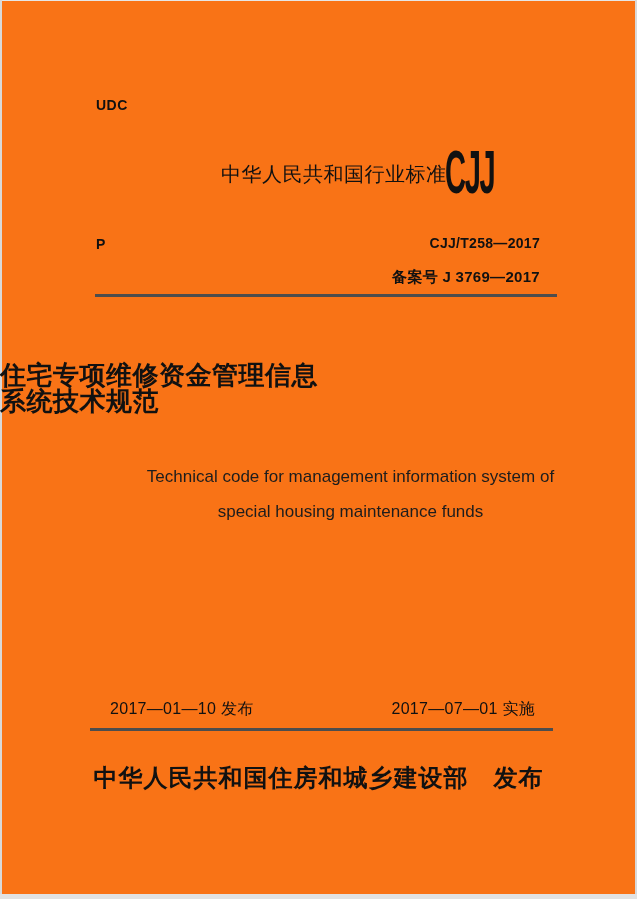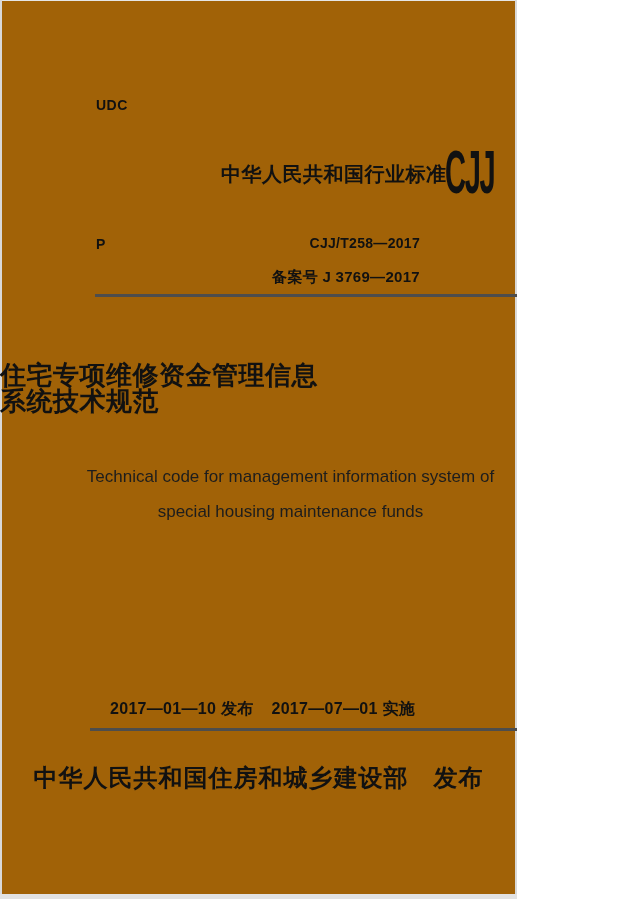--- a/index.html
+++ b/index.html
@@ -2,40 +2,40 @@
 <html><head>
 <meta charset="utf-8">
 <style>
   html, body {
     margin: 0;
     padding: 0;
     background: #ffffff;
   }
   .page {
     position: relative;
-    width: 517px;
+    width: 637px;
     height: 899px;
-    background: #a16207;
+    background: #f97316;
     font-family: "Liberation Sans", "DejaVu Sans", sans-serif;
     color: #111111;
     overflow: hidden;
   }
   
   .edge-left   { position:absolute; left:0; top:0; width:2px; height:100%; background:#d9d9d9; }
   .edge-right  { position:absolute; right:0; top:0; width:2px; height:100%; background:#d9d9d9; }
   .edge-top    { position:absolute; left:0; top:0; width:100%; height:1px; background:#e6e6e6; }
   .edge-bottom { position:absolute; left:0; bottom:0; width:100%; height:5px; background:#e2e2e2; }
 
   .udc {
     position:absolute; left:96px; top:97px;
     font-size:14px; font-weight:bold; letter-spacing:0.5px;
   }
   .std-type {
     position:absolute; left:221px; top:162px;
-    font-size:20px; font-weight:bold; letter-spacing:0.5px;
+    font-size:20px; font-weight:normal; letter-spacing:0.5px;
     line-height:1.2;
   }
   .cjj-logo {
     position:absolute; left:445px; top:141px;
     font-size:62px; font-weight:bold; line-height:1;
     letter-spacing:-3px;
     transform: scaleX(0.47);
     transform-origin: left top;
   }
   .p-label {
@@ -67,21 +67,21 @@
     position:absolute; left:0; top:468px; width:100%;
     text-align:center; font-size:17px; color:#1d1d1d;
     line-height:1;
     margin-left:32px;
   }
   .title-en .line2 { margin-top:18px;text-align:center; }
 
   .dates {
     position:absolute; left:110px; right:102px; top:699px;
     display:flex; justify-content:space-between;
-    font-size:16px; font-weight:bold; letter-spacing:0.3px;
+    font-size:16px; font-weight:normal; letter-spacing:0.3px;
   }
 
   .publisher {
     position:absolute; left:0; top:762px; width:100%;
     text-align:center; font-size:24px; font-weight:bold;
     letter-spacing:1px;
   }
 </style>
 </head>
 <body>

